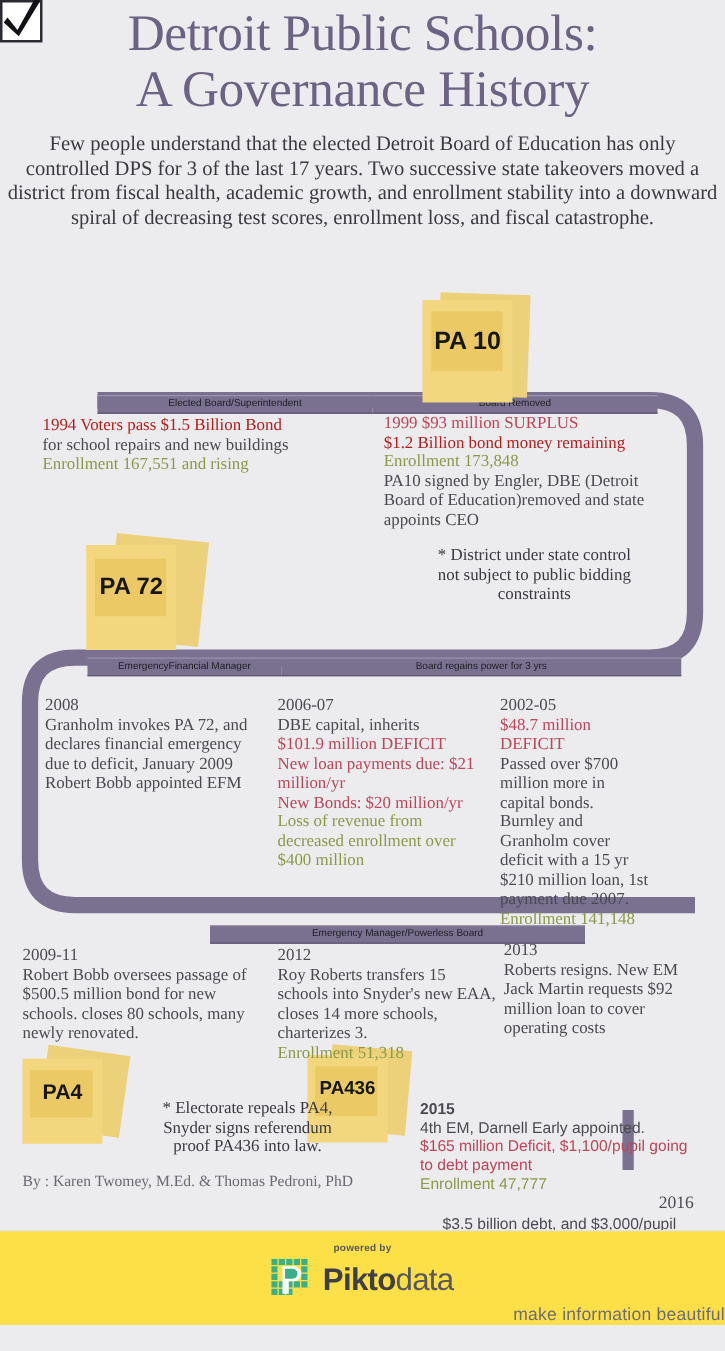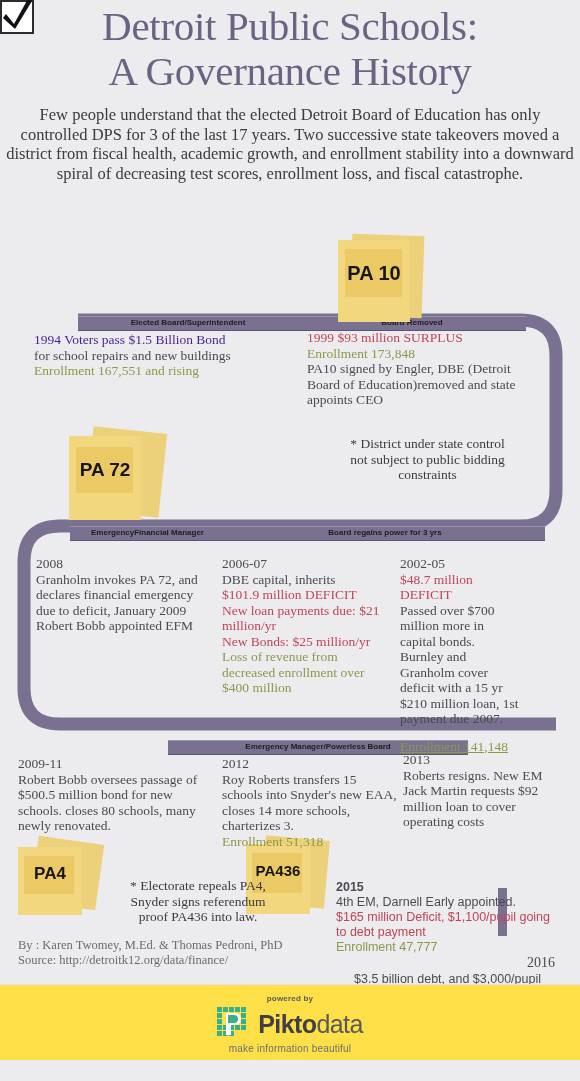--- a/index.html
+++ b/index.html
@@ -28,27 +28,27 @@
   .track{position:absolute;left:0;top:228px;width:580px;height:760px;pointer-events:none;}
 
   
   .bar{
     position:absolute;height:13px;background:#7a7090;
     border-top:1px solid #9a93ac;border-bottom:1px solid #5c5472;
   }
   .bar span{
     display:block;width:100%;text-align:center;
     color:#1d1d22;font-family:"Liberation Sans",sans-serif;
-    font-size:8px;font-weight:bold;line-height:12px;
+    font-size:8px;font-weight:normal;line-height:12px;
     white-space:nowrap;
   }
 
   
   .blk{position:absolute;font-size:13.5px;line-height:15.5px;color:#4a4a52;}
-  .blk .pur{color:#4c1d95;}
+  .blk .pur{color:#b91c1c;}
   .blk .red{color:#c0455a;}
   .blk .grn{color:#8a9a4a;}
   .blk .gry{color:#4a4a52;}
   .blk.sans{font-family:"Liberation Sans",sans-serif;font-size:12.5px;line-height:15px;}
 
   .note-star{
     position:absolute;text-align:center;color:#3a3a42;
     font-size:13.5px;line-height:15.5px;
   }
 
@@ -100,22 +100,22 @@
     position:absolute;left:0;top:22px;width:580px;
     display:flex;align-items:center;justify-content:center;gap:7px;
   }
   .logo .mark{width:34px;height:34px;position:relative;}
   .logo .wm{
     font-family:"Liberation Sans",sans-serif;
     font-size:25px;font-weight:bold;color:#3f3f45;letter-spacing:-0.6px;
   }
   .logo .wm .light{font-weight:normal;color:#58585e;}
   .tagline{
-    position:absolute;left:0;top:58px;width:580px;text-align:center;
-    font-family:"Liberation Sans",sans-serif;font-size:10px;color:#6d6d72;
+    position:absolute;left:0;top:58px;width:580px;text-align:right;
+    font-family:"Liberation Sans",sans-serif;font-size:14px;color:#6d6d72;
     letter-spacing:.2px;
   }
   .yearlbl{
     position:absolute;font-size:14px;color:#4a4a52;
     font-family:"Liberation Serif",serif;
   }
 </style>
 </head>
 <body>
 
@@ -186,45 +186,46 @@
   </div>
 
   <div class="blk" style="left:34px;top:332px;width:265px;">
     <div class="pur">1994 Voters pass $1.5 Billion Bond</div>
     <div class="gry">for school repairs and new buildings</div>
     <div class="grn">Enrollment 167,551 and rising</div>
   </div>
 
   <div class="blk" style="left:307px;top:330px;width:238px;">
     <div class="red">1999  $93 million SURPLUS</div>
+    <div class="pur">$1.2 Billion bond money remaining</div>
     <div class="grn">Enrollment 173,848</div>
     <div class="gry">PA10 signed by Engler, DBE (Detroit Board of Education)removed and state appoints CEO</div>
   </div>
 
   <div class="note-star" style="left:340px;top:436px;width:175px;">* District under state control not subject to public bidding constraints</div>
 
   <div class="blk" style="left:36px;top:556px;width:175px;">
     <div class="gry">2008</div>
     <div class="gry">Granholm invokes PA 72, and declares financial emergency due to deficit, January 2009 Robert Bobb appointed EFM</div>
   </div>
 
   <div class="blk" style="left:222px;top:556px;width:172px;">
     <div class="gry">2006-07</div>
     <div class="gry">DBE capital, inherits</div>
     <div class="red">$101.9  million DEFICIT</div>
     <div class="red">New loan payments due: $21 million/yr</div>
-    <div class="red">New Bonds: $25 million/yr</div>
+    <div class="red">New Bonds: $20 million/yr</div>
     <div class="grn">Loss of revenue from decreased enrollment over $400  million</div>
   </div>
 
   <div class="blk" style="left:400px;top:556px;width:120px;">
     <div class="gry">2002-05</div>
     <div class="red">$48.7 million DEFICIT</div>
     <div class="gry">Passed over $700 million more in capital bonds. Burnley and Granholm cover deficit with a 15 yr $210 million loan, 1st payment due 2007.</div>
-    <div class="grn" style="margin-top:12px;text-decoration:underline;">Enrollment 141,148</div>
+    <div class="grn" style="">Enrollment 141,148</div>
   </div>
 
   <div class="blk" style="left:18px;top:756px;width:190px;">
     <div class="gry">2009-11</div>
     <div class="gry">Robert Bobb oversees passage of  $500.5 million bond for new schools. closes 80 schools, many newly renovated.</div>
   </div>
 
   <div class="blk" style="left:222px;top:756px;width:175px;">
     <div class="gry">2012</div>
     <div class="gry">Roy Roberts transfers 15 schools into Snyder's new EAA, closes 14 more schools, charterizes 3.</div>
@@ -243,21 +244,20 @@
     <div class="gry">4th EM, Darnell Early appointed.</div>
     <div class="red">$165 million Deficit, $1,100/pupil going to debt payment</div>
     <div class="grn">Enrollment 47,777</div>
   </div>
 
   <div class="yearlbl" style="left:527px;top:955px;">2016</div>
   <div class="blk sans red" style="left:340px;top:972px;width:215px;text-align:center;">$3.5 billion debt, and $3,000/pupil going to debt payment.</div>
 
   <div class="credits">
     <div>By : Karen Twomey, M.Ed. &amp; Thomas Pedroni, PhD</div>
-    <div>Source: http://detroitk12.org/data/finance/</div>
   </div>
 
   <div class="footer">
     <div class="powered">powered by</div>
     <div class="logo">
       <div class="mark">
         <svg viewBox="0 0 34 34" width="34" height="34">
           <g fill="#3ab08a">
             <rect x="0" y="0" width="5" height="5"></rect>
             <rect x="6" y="0" width="5" height="5"></rect>

